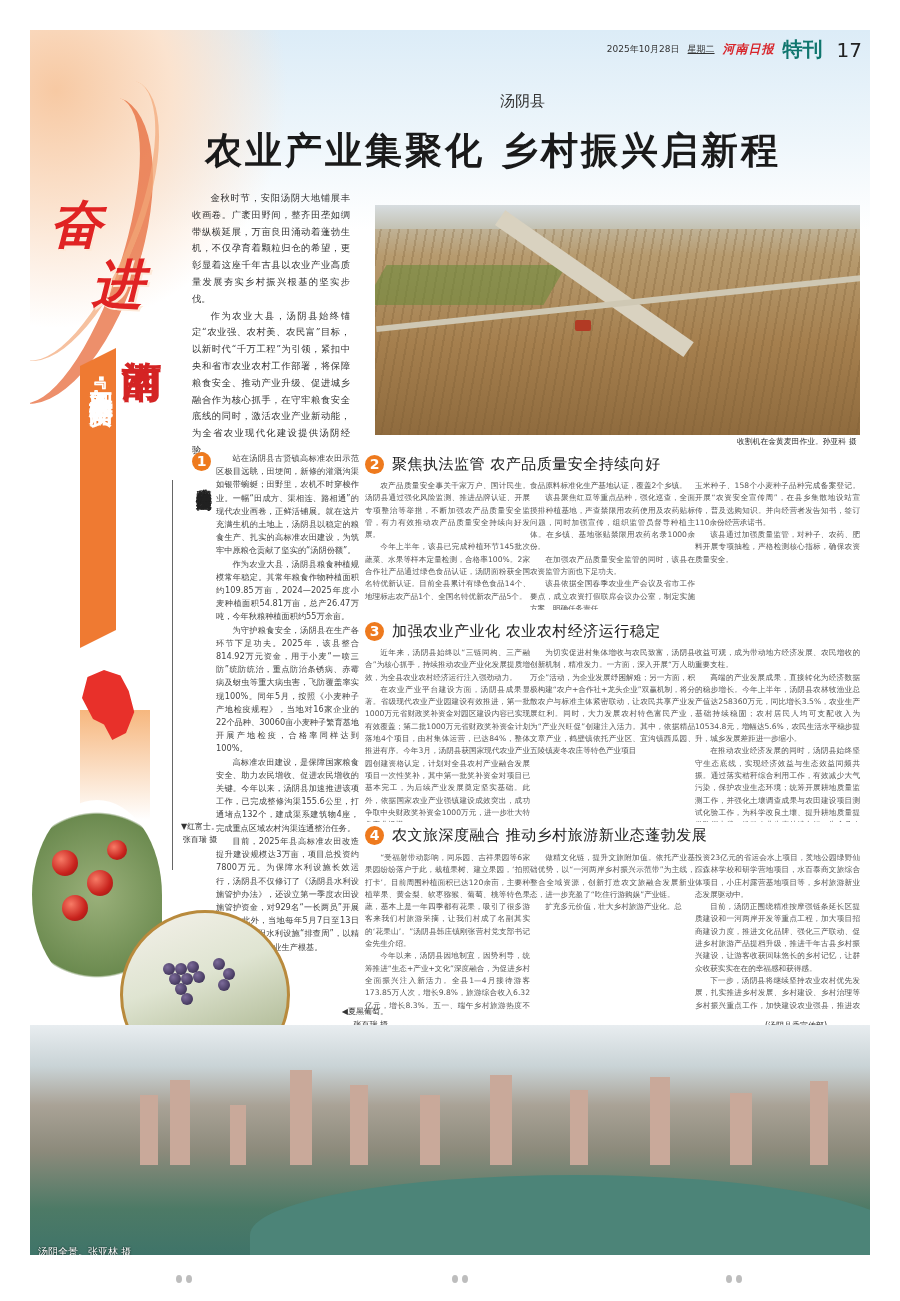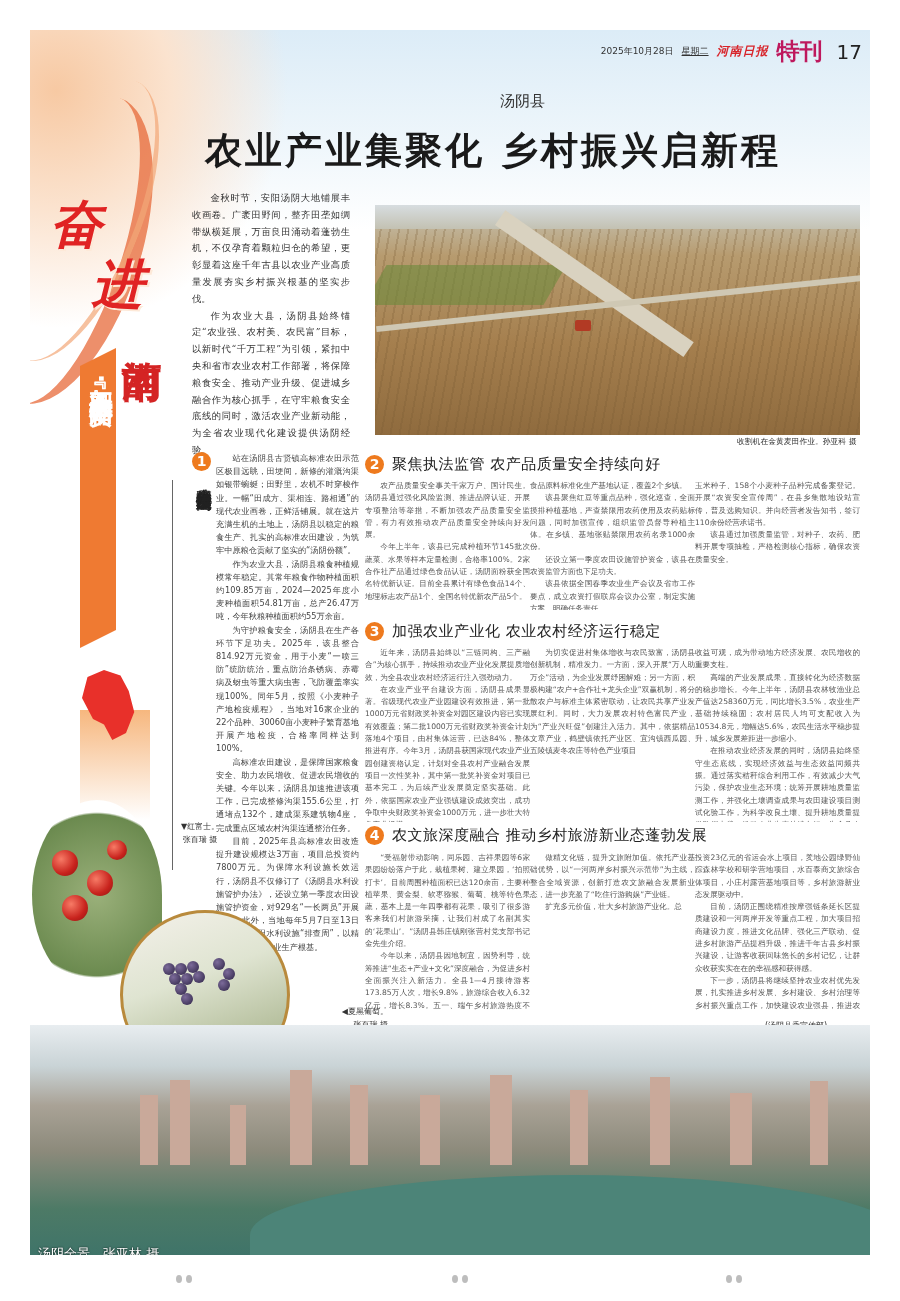--- a/index.html
+++ b/index.html
@@ -15,21 +15,21 @@
          background: radial-gradient(ellipse at 10% 20%, #f7c9a3 0%, #fbe3cf 35%, rgba(255,255,255,0) 70%); }
   .swoosh { position: absolute; left: -30px; top: 60px; width: 140px; height: 320px;
          border-radius: 50%; border-right: 18px solid #e76a3a; transform: rotate(18deg); opacity: .75; }
   .swoosh2 { position: absolute; left: -10px; top: 40px; width: 120px; height: 300px;
          border-radius: 50%; border-right: 6px solid #f3a878; transform: rotate(22deg); opacity: .7; }
 
   .masthead { position: absolute; right: 8px; top: 6px; display: flex; align-items: center; gap: 8px; }
   .mh-date { font-size: 9px; color: #333; }
   .mh-week { font-size: 9px; color: #333; margin-left: 0; text-decoration: underline; }
   .mh-paper { font-family: "DejaVu Serif", serif; font-style: italic; font-weight: bold; color: #d8242a; font-size: 12px; letter-spacing: 1px; }
-  .mh-special { font-family: "DejaVu Serif", serif; font-weight: bold; font-size: 23px; color: #be185d; }
+  .mh-special { font-family: "DejaVu Serif", serif; font-weight: bold; font-size: 20px; color: #0f766e; }
   .mh-page { font-size: 20px; color: #222; margin-left: 6px; }
 
   .kicker { position: absolute; left: 470px; top: 62px; font-size: 15px; color: #333; }
   .headline { position: absolute; left: 175px; top: 96px; font-size: 37px; font-weight: bold; color: #1a1a1a; letter-spacing: 3px; white-space: nowrap; }
 
   
   .banner-fen { position: absolute; left: 20px; top: 160px; font-family: "DejaVu Serif", serif; font-weight: bold; font-style: italic; font-size: 52px; color: #e02323; text-shadow: 2px 2px 0 #fde9d8; }
   .banner-jin { position: absolute; left: 62px; top: 220px; font-family: "DejaVu Serif", serif; font-weight: bold; font-style: italic; font-size: 52px; color: #e02323; text-shadow: 2px 2px 0 #fde9d8; }
   .banner-henan { position: absolute; left: 90px; top: 300px; width: 44px; font-family: "DejaVu Serif", serif; font-weight: bold; font-size: 40px; line-height: 44px; color: #d42424; writing-mode: vertical-rl; }
   .banner-ribbon { position: absolute; left: 50px; top: 318px; width: 36px; height: 300px; background: #ef7a32;
@@ -82,21 +82,21 @@
          background: linear-gradient(160deg,#f4f1ea 0%, #dfe4d1 40%, #9aa77b 100%); }
   .grape { position: absolute; width: 12px; height: 12px; border-radius: 50%; background: radial-gradient(circle at 35% 35%, #7c6b9a, #2e2446); }
   .cap-apples { position: absolute; left: 140px; top: 790px; font-size: 8px; line-height: 13px; color: #333; width: 60px; text-align: center; }
   .cap-grapes { position: absolute; left: 288px; top: 975px; font-size: 8px; line-height: 13px; color: #333; text-align: right; width: 70px; }
 
   
   .photo-city { position: absolute; left: 0; top: 995px; width: 840px; height: 230px; overflow: hidden;
          background: linear-gradient(180deg, #e8edf0 0%, #c9d3d6 18%, #a9a296 35%, #8c8a7b 55%, #4d7a66 80%, #3f7469 100%); }
   .bldg { position: absolute; bottom: 90px; background: #c9a99a; }
   .river { position: absolute; left: 220px; top: 150px; width: 650px; height: 120px; background: #4c8478; border-radius: 50% 50% 0 0; }
-  .cap-city { position: absolute; left: 8px; top: 1215px; font-size: 13px; color: #fff; text-shadow: 0 0 2px #000; white-space: nowrap; }
+  .cap-city { position: absolute; left: 8px; top: 1215px; font-size: 10px; color: #fff; text-shadow: 0 0 2px #000; white-space: nowrap; }
 
   .dots { position: absolute; top: 1275px; display: flex; gap: 4px; }
   .dots i { display: block; width: 6px; height: 8px; border-radius: 50%; background: #bdbdbd; }
 </style>
 </head>
 <body>
 
 <div class="page">
   <div class="sky"></div>
   <div class="sky-warm"></div>
@@ -156,21 +156,21 @@
     <div class="col">
         <p>
           <span style="display: block; text-indent: 2em;">农产品质量安全事关千家万户、国计民生。汤阴县通过强化风险监测、推进品牌认证、开展专项整治等举措，不断加强农产品质量安全监管，有力有效推动农产品质量安全持续向好发展。</span>
           <span style="display: block; text-indent: 2em;">今年上半年，该县已完成种植环节145批次蔬菜、水果等样本定量检测，合格率100%。2家合作社产品通过绿色食品认证，汤阴面粉获全国名特优新认证。目前全县累计有绿色食品14个、地理标志农产品1个、全国名特优新农产品5个。</span>
         </p>
       </div>
     <div class="col">
         <p class="cont">
           <span style="display: block; text-indent: 0px;">食品原料标准化生产基地认证，覆盖2个乡镇。</span>
           <span style="display: block; text-indent: 2em;">该县聚焦红豆等重点品种，强化巡查，全面摸排种植基地，严查禁限用农药使用及农药贴标问题，同时加强宣传，组织监管员督导种植主体。在乡镇、基地张贴禁限用农药名录1000余份。</span>
-          <span style="display: block; text-indent: 2em;">还设立第一季度农田设施管护资金，该县在农资监管方面也下足功夫。</span>
+          <span style="display: block; text-indent: 2em;">在加强农产品质量安全监管的同时，该县在农资监管方面也下足功夫。</span>
           <span style="display: block; text-indent: 2em;">该县依据全国春季农业生产会议及省市工作要点，成立农资打假联席会议办公室，制定实施方案，明确任务责任。</span>
         </p>
       </div>
     <div class="col">
         <p class="cont">
           <span style="display: block; text-indent: 0px;">玉米种子、158个小麦种子品种完成备案登记。开展“农资安全宣传周”，在县乡集散地设站宣传，普及选购知识。并向经营者发告知书，签订110余份经营承诺书。</span>
           <span style="display: block; text-indent: 2em;">该县通过加强质量监管，对种子、农药、肥料开展专项抽检，严格检测核心指标，确保农资质量安全。</span>
         </p>
       </div>
   </div>

